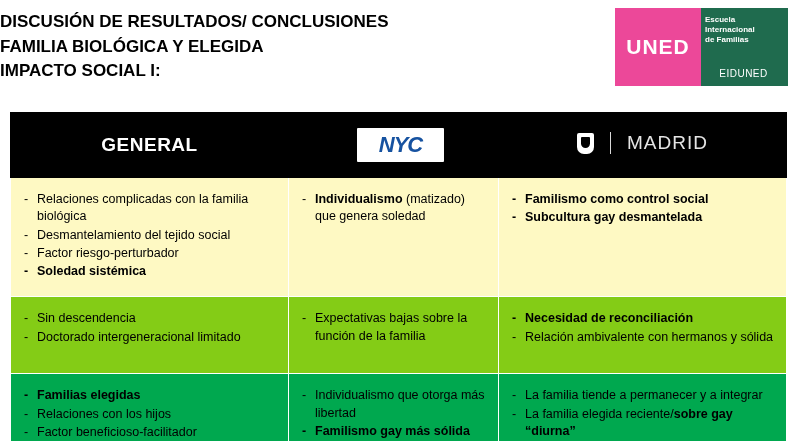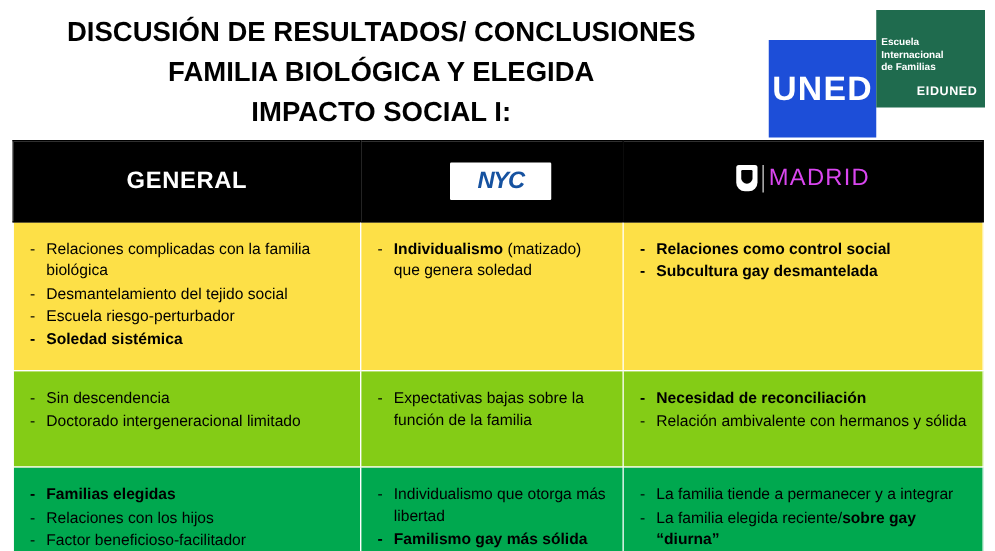--- a/index.html
+++ b/index.html
@@ -18,71 +18,70 @@
     width: 796px;
     height: 441px;
   }
 
   
   .title-block {
     position: absolute;
     left: 0;
     top: 10px;
     width: 610px;
-    text-align: center;
-    font-weight: bold;
-    font-size: 22px;
+    text-align: left;
+    font-weight: bold;
+    font-size: 17px;
     color: #000000;
     line-height: 1.45;
   }
   .title-line { display: block; }
 
   
   .logo {
     position: absolute;
     right: 8px;
     top: 8px;
     width: 173px;
     height: 78px;
     display: flex;
     background: #ffffff;
   }
   .logo-left {
     width: 86px;
     height: 78px;
-    background: #1d4ed8;
+    background: #ec4899;
     color: #ffffff;
     display: flex;
     align-items: center;
     justify-content: center;
     font-weight: bold;
-    font-size: 27px;
+    font-size: 21px;
     letter-spacing: 1px;
-    margin-top: 24px;
   }
   .logo-right {
     width: 87px;
     height: 78px;
     background: #1f6b4e;
     color: #ffffff;
     display: flex;
     flex-direction: column;
     justify-content: space-between;
-    padding: 21px 6px 7px 4px;
+    padding: 7px 6px 7px 4px;
     box-sizing: border-box;
   }
   .logo-sub {
     font-size: 8px;
     line-height: 1.25;
     font-weight: bold;
   }
   .logo-eiduned {
     font-size: 10px;
-    font-weight: bold;
-    text-align: right;
+    font-weight: normal;
+    text-align: center;
     letter-spacing: 0.5px;
   }
 
   
   .table {
     position: absolute;
     left: 10px;
     top: 112px;
     width: 776px;
     border-collapse: collapse;
@@ -110,31 +109,31 @@
     font-weight: bold;
     font-size: 19px;
     letter-spacing: 0.5px;
   }
   .nyc-badge {
     display: inline-block;
     background: #ffffff;
     padding: 4px 22px;
     color: #1652a0;
     font-weight: bold;
-    font-size: 19px;
+    font-size: 22px;
     font-style: italic;
     letter-spacing: -1px;
     border-radius: 1px;
     margin-left: 14px;
   }
   .madrid-wrap {
     display: inline-flex;
     align-items: center;
-    gap: 4px;
-    color: #d946ef;
+    gap: 16px;
+    color: #e5e5e5;
   }
   .madrid-shield {
     width: 17px;
     height: 21px;
     background: #ffffff;
     border-radius: 2px 2px 7px 7px;
     position: relative;
   }
   .madrid-shield::after {
     content: "";
@@ -151,21 +150,21 @@
     height: 22px;
     background: #ffffff;
     opacity: 0.85;
   }
   .madrid-text {
     font-size: 19px;
     letter-spacing: 1px;
   }
 
   
-  .row-red td { background: #fde047; }
+  .row-red td { background: #fef9c3; }
   .row-yellow td { background: #84cc16; }
   .row-green td { background: #00a84f; }
 
   .cell-inner {
     padding: 9px 8px 11px 6px;
   }
   ul.bullets {
     list-style: none;
     margin: 0;
     padding: 0;
@@ -237,36 +236,36 @@
           </span>
         </td>
       </tr>
 
       <tr class="row-red">
         <td>
           <div class="cell-inner">
             <ul class="bullets">
               <li>Relaciones complicadas con la familia biológica</li>
               <li>Desmantelamiento del tejido social</li>
-              <li>Escuela riesgo-perturbador</li>
+              <li>Factor riesgo-perturbador</li>
               <li class="b">Soledad sistémica</li>
             </ul>
           </div>
         </td>
         <td>
           <div class="cell-inner">
             <ul class="bullets">
               <li><span class="b">Individualismo</span> (matizado) que genera soledad</li>
             </ul>
           </div>
         </td>
         <td>
           <div class="cell-inner">
             <ul class="bullets">
-              <li class="b">Relaciones como control social</li>
+              <li class="b">Familismo como control social</li>
               <li class="b">Subcultura gay desmantelada</li>
             </ul>
           </div>
         </td>
       </tr>
 
       <tr class="row-yellow">
         <td>
           <div class="cell-inner">
             <ul class="bullets">

